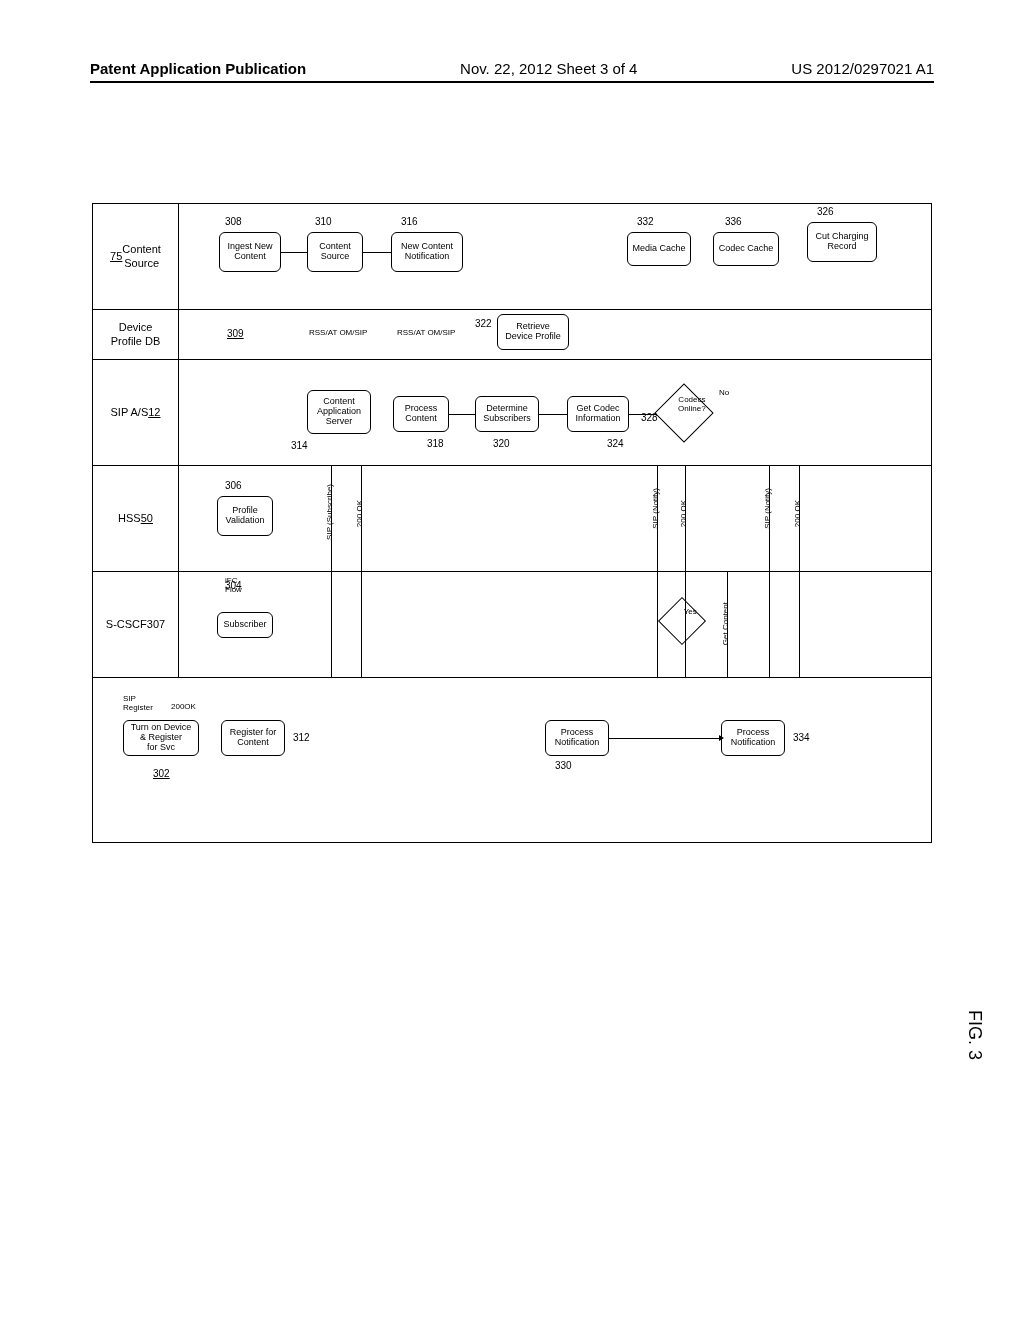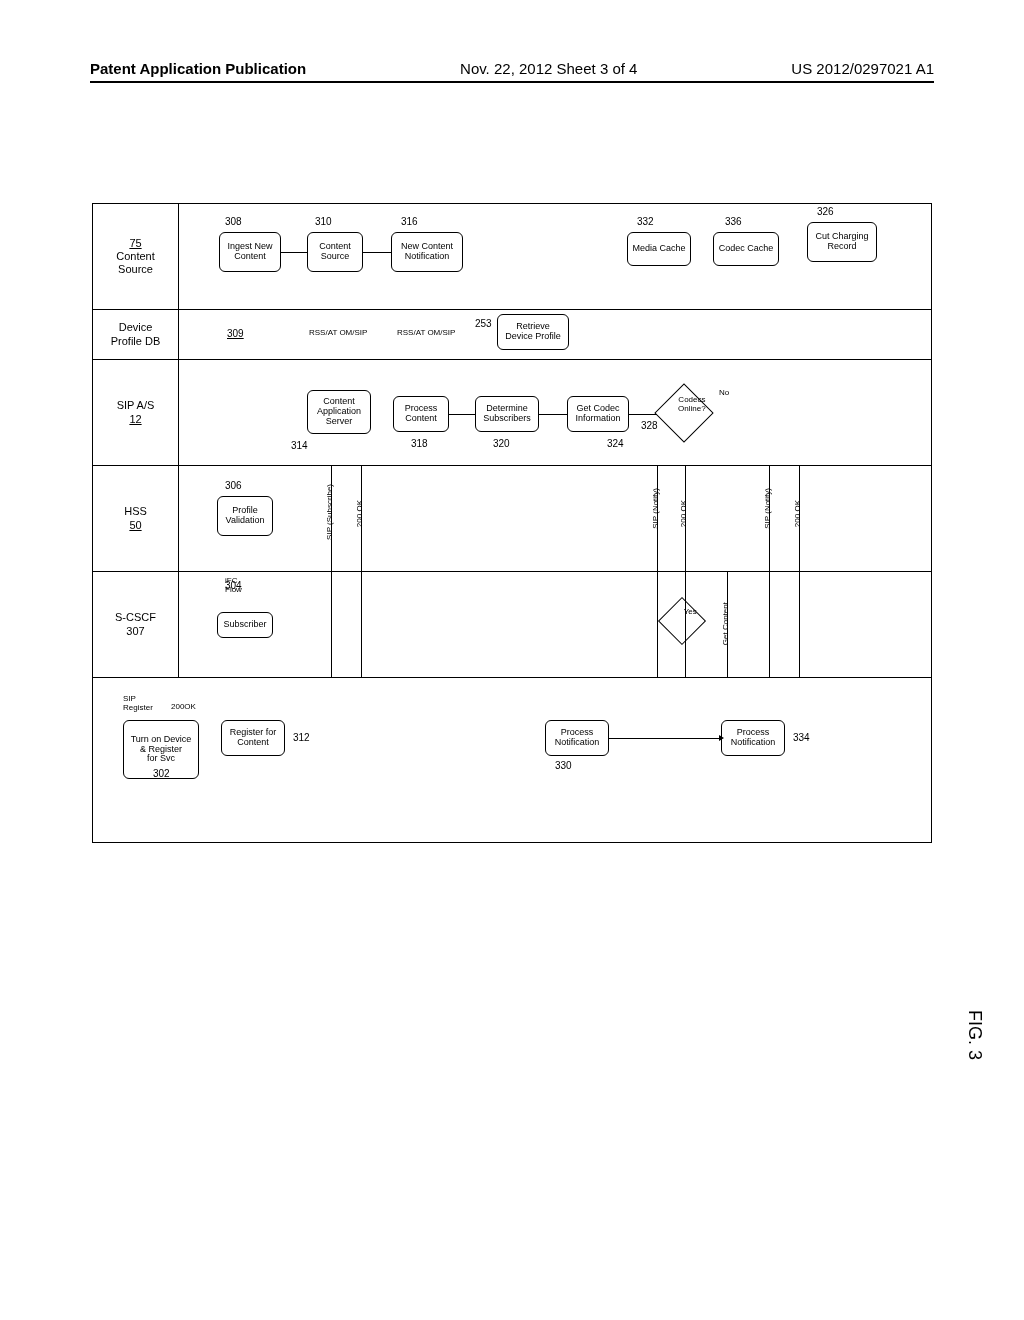--- a/index.html
+++ b/index.html
@@ -18,21 +18,21 @@
 .arrow{position:absolute;background:#000}
 .arrowV{width:1px}
 .arrowH{height:1px}
 .arrowHead{position:absolute;width:0;height:0}
 .arrowHead.right{border-left:5px solid #000;border-top:3px solid transparent;border-bottom:3px solid transparent}
 .figlabel{position:absolute;font-size:18px;right:60px;bottom:260px;transform:rotate(90deg);transform-origin:right bottom}
 
 .stage{position:relative;width:840px;height:640px;margin:120px auto 0;border:1px solid #000}
 .swimlane{display:flex;border-bottom:1px solid #000;height:106px}
 .swimlane:last-child{border-bottom:none}
-.sl-label{width:86px;border-right:1px solid #000;font-size:11px;display:flex;flex-direction:column;justify-content:center;align-items:center;text-align:center;line-height:1.2;padding:3px}
+.sl-label{width:86px;border-right:1px solid #000;font-size:11px;display:flex;flex-direction:row;justify-content:center;align-items:center;text-align:center;line-height:1.2;padding:3px}
 .sl-body{flex:1;position:relative}
 </style>
 </head>
 <body>
 
 <div class="page">
   <div class="header">
     <span class="hdr-left">Patent Application Publication</span>
     <span>Nov. 22, 2012  Sheet 3 of 4</span>
     <span>US 2012/0297021 A1</span>
@@ -86,56 +86,56 @@
 Profile DB</span>
       </div>
       <div class="sl-body">
         <div class="refU" style="left:48px;top:18px">309</div>
         <div class="htext" style="left:130px;top:18px">RSS/AT OM/SIP</div>
         <div class="htext" style="left:218px;top:18px">RSS/AT OM/SIP</div>
         <div class="box" style="left:318px;top:4px;width:72px;height:36px">
             <span style="white-space:pre-line">Retrieve
 Device Profile</span>
           </div>
-        <div class="ref" style="left:296px;top:8px">253</div>
+        <div class="ref" style="left:296px;top:8px">322</div>
       </div>
     </div>
 
     <div class="swimlane">
       <div class="sl-label">
         <span>SIP A/S</span>
         <span style="text-decoration:underline">12</span>
       </div>
       <div class="sl-body">
         <div class="box" style="left:128px;top:30px;width:64px;height:44px">
             <span style="white-space:pre-line">Content
 Application
 Server</span>
           </div>
         <div class="ref" style="left:112px;top:80px">314</div>
         <div class="box" style="left:214px;top:36px;width:56px;height:36px">
             <span style="white-space:pre-line">Process
 Content</span>
           </div>
-        <div class="ref" style="left:232px;top:78px">318</div>
+        <div class="ref" style="left:248px;top:78px">318</div>
         <div class="box" style="left:296px;top:36px;width:64px;height:36px">
             <span style="white-space:pre-line">Determine
 Subscribers</span>
           </div>
         <div class="ref" style="left:314px;top:78px">320</div>
         <div class="box" style="left:388px;top:36px;width:62px;height:36px">
             <span style="white-space:pre-line">Get Codec
 Information</span>
           </div>
         <div class="ref" style="left:428px;top:78px">324</div>
         <div class="diamond" style="left:484px;top:32px">
             <span style="white-space:pre-line">Codecs
 Online?</span>
           </div>
-        <div class="ref" style="left:462px;top:60px">328</div>
+        <div class="ref" style="left:462px;top:52px">328</div>
         <div class="htext" style="left:540px;top:28px">No</div>
         <div class="arrow arrowH" style="left:270px;top:54px;width:26px"></div>
         <div class="arrow arrowH" style="left:360px;top:54px;width:28px"></div>
         <div class="arrow arrowH" style="left:450px;top:54px;width:28px"></div>
       </div>
     </div>
 
     <div class="swimlane">
       <div class="sl-label">
         <span>HSS</span>
@@ -183,21 +183,21 @@
         <div class="arrow arrowV" style="left:478px;top:0;height:106px"></div>
         <div class="arrow arrowV" style="left:506px;top:0;height:106px"></div>
         <div class="arrow arrowV" style="left:548px;top:0;height:106px"></div>
         <div class="arrow arrowV" style="left:590px;top:0;height:106px"></div>
         <div class="arrow arrowV" style="left:620px;top:0;height:106px"></div>
       </div>
     </div>
 
     <div class="swimlane">
       <div class="sl-body">
-        <div class="box" style="left:30px;top:42px;width:76px;height:59px">
+        <div class="box" style="left:30px;top:42px;width:76px;height:36px">
             <span style="white-space:pre-line">Turn on Device
 &amp; Register
 for Svc</span>
           </div>
         <div class="refU" style="left:60px;top:90px">302</div>
         <div class="htext" style="left:30px;top:16px;white-space:pre-line">SIP
 Register</div>
         <div class="htext" style="left:78px;top:24px">200OK</div>
         <div class="box" style="left:128px;top:42px;width:64px;height:36px">
             <span style="white-space:pre-line">Register for

